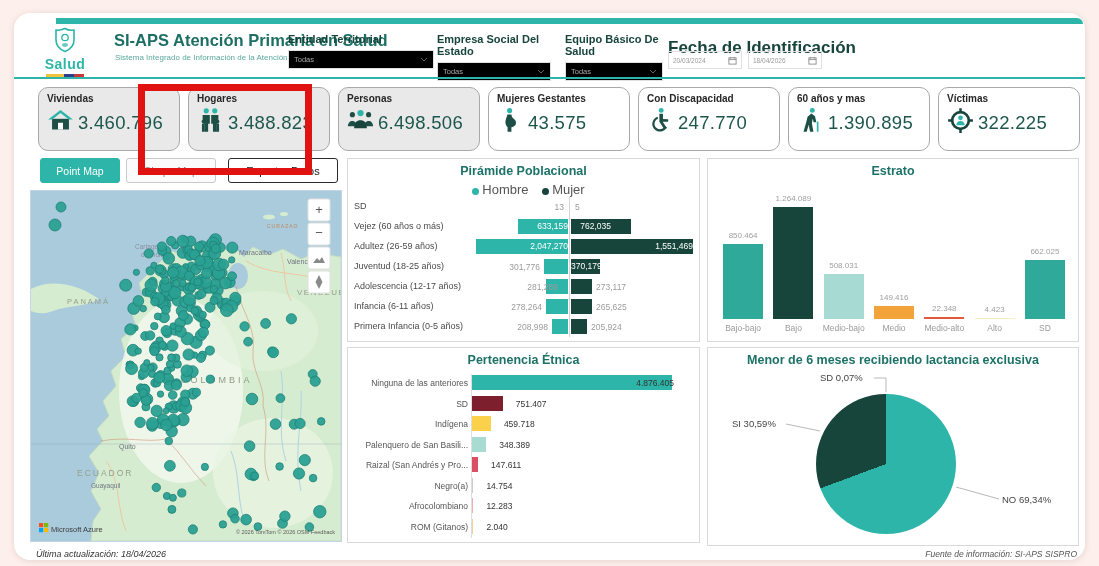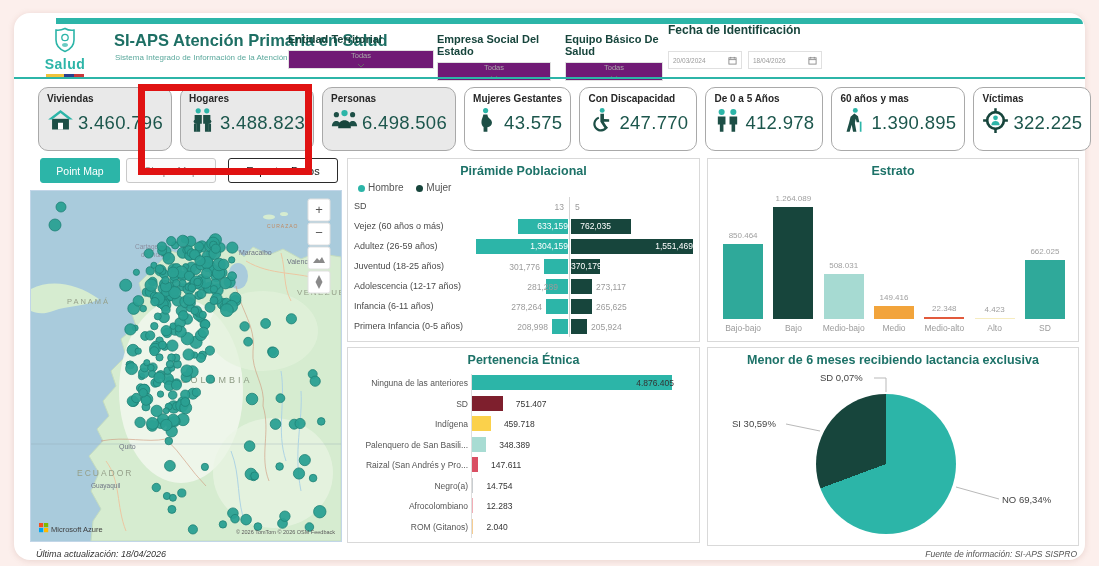--- a/index.html
+++ b/index.html
@@ -11,22 +11,22 @@
   
   .logo{left:20px;top:14px;width:62px;text-align:center;}
   .logo-text{color:#2CB5A8;font-weight:bold;font-size:14px;letter-spacing:.5px;margin-top:-1px;}
   .flagline{display:flex;width:38px;margin:2px auto 0;height:3px;}
   .flagline span:nth-child(1){background:#f0c33c;width:18px;}
   .flagline span:nth-child(2){background:#2d3f8e;width:10px;}
   .flagline span:nth-child(3){background:#c8393c;width:10px;}
   .title{left:100px;top:18px;font-size:16.5px;color:#1d6f64;font-weight:600;}
   .subtitle{left:101px;top:40px;font-size:8px;color:#5aa89c;}
   .flt-label{font-size:11px;font-weight:bold;color:#17453c;}
-  .flt-box{margin-top:5px;height:17px;border:1px solid #e0e0e0;background:#701a75;display:flex;align-items:center;justify-content:space-between;padding:0 15px;font-size:7.5px;color:#a9a9a9;cursor:pointer;flex-direction:column;}
-  .date-label{left:654px;top:10px;font-size:12px;font-weight:bold;color:#17453c;}
+  .flt-box{margin-top:5px;height:17px;border:1px solid #e0e0e0;background:#000000;display:flex;align-items:center;justify-content:space-between;padding:0 5px;font-size:7.5px;color:#a9a9a9;cursor:pointer;}
+  .date-label{left:654px;top:25px;font-size:17px;font-weight:bold;color:#17453c;}
   .date-row{left:654px;top:38px;display:flex;gap:6px;}
   .date-box{width:64px;height:16px;border:1px solid #e0e0e0;display:flex;align-items:center;justify-content:space-between;padding:0 4px;font-size:6.5px;color:#9a9a9a;cursor:pointer;}
   .sep{left:0;top:64px;width:1071px;height:2px;background:#2CB5A8;}
 
   
   .kpi-row{left:24px;top:74px;width:1042px;height:64px;display:flex;gap:8px;}
   .kpi{flex:1;border:1px solid #a9a9a9;border-radius:10px;background:#fff;padding:5px 8px 4px;box-sizing:border-box;cursor:pointer;}
   .kpi.gray{background:#e9e9e9;}
   .kpi .klabel{font-size:10px;font-weight:bold;color:#262626;}
   .kpi .kval{display:flex;align-items:center;gap:4px;margin-top:3px;}
@@ -44,21 +44,21 @@
   .map svg{display:block;}
 
   
   .panel{border:1px solid #d9d9d9;background:#fff;box-sizing:border-box;}
   .p-title{position:absolute;left:0;right:0;top:5px;text-align:center;font-size:12.5px;font-weight:600;color:#1d7268;}
   .pyr{left:333px;top:145px;width:353px;height:184px;}
   .est{left:693px;top:145px;width:372px;height:184px;}
   .etn{left:333px;top:334px;width:353px;height:196px;}
   .pie-panel{left:693px;top:334px;width:372px;height:199px;}
 
-  .pyr-legend{position:absolute;left:0;right:0;top:23px;text-align:left;font-size:10px;color:#555;}
+  .pyr-legend{position:absolute;left:0;right:0;top:23px;text-align:center;font-size:13px;color:#555;}
   .pyr-legend .dot{display:inline-block;width:7px;height:7px;border-radius:50%;margin:0 3px -1px 10px;}
   .pyr-rows{position:absolute;left:6px;top:38px;width:341px;height:140px;}
   .pyr-row{position:absolute;left:0;width:341px;height:20px;}
   .pyr-cat{position:absolute;left:0;top:4px;font-size:9px;color:#4a4a4a;white-space:nowrap;}
   .pyr-bar{position:absolute;top:2px;height:15px;}
   .pyr-in{position:absolute;top:2px;height:15px;line-height:15px;text-align:right;font-size:8.5px;color:#fff;}
   .pyr-out{position:absolute;top:5px;font-size:8.5px;color:#9b9b9b;white-space:nowrap;}
 
   .est-val{position:absolute;font-size:8px;color:#a0a0a0;text-align:center;width:70px;}
   .est-cat{position:absolute;font-size:8.5px;color:#9b9b9b;text-align:center;width:70px;top:164px;}
@@ -194,31 +194,20 @@
         </div>
         <div class="kpi">
           <div class="klabel">Con Discapacidad</div>
       <div class="kval">
             <span><svg viewBox="0 0 24 24">
                 <circle cx="12.6" cy="3" r="2.2" fill="#2CB5A8"></circle>
                 <path d="M11 6h3.2v4.6l4.6.2v2.4h-4.8l3.6 5.6h-2.8l-3.8-5.8z" fill="#1d4f46"></path>
                 <path d="M9.4 8.6a6.8 6.8 0 1 0 8.3 9.3l-1.8-1.1a4.8 4.8 0 1 1-6-6.4z" fill="#1d4f46"></path>
               </svg></span>
       <span class="knum">247.770</span>
-          </div>
-        </div>
-        <div class="kpi">
-          <div class="klabel">De 0 a 5 Años</div>
-      <div class="kval">
-            <span><svg viewBox="0 0 24 24">
-                <circle cx="6.8" cy="4.4" r="2.7" fill="#2CB5A8"></circle>
-                <circle cx="17.2" cy="4.4" r="2.7" fill="#2CB5A8"></circle>
-                <path d="M3.4 8.4h6.8v7.2H8.4V22H5.2v-6.4H3.4zM13.8 8.4h6.8v7.2h-1.8V22h-3.2v-6.4h-1.8z" fill="#1d4f46"></path>
-              </svg></span>
-      <span class="knum">412.978</span>
           </div>
         </div>
         <div class="kpi">
           <div class="klabel">60 años y mas</div>
       <div class="kval">
             <span><svg viewBox="0 0 24 24">
                 <circle cx="13.6" cy="3" r="2.2" fill="#2CB5A8"></circle>
                 <path d="M9.4 8.6 12.8 5.8l3.2 2.4 1.2 5.4h-2.4l-.8-3.2-.8 3.8 1.4 7.8h-3l-1.2-6.2-1.8 6.2H5.8l2.4-8.4z" fill="#1d4f46"></path>
                 <path d="M17.6 13h1.5v9h-1.5z" fill="#2CB5A8"></path>
               </svg></span>
@@ -614,21 +603,21 @@
           <div class="pyr-row" style="top: 20px;">
             <div class="pyr-cat">Vejez (60 años o más)</div>
             <div class="pyr-bar" style="left:164px;width:50px;background:#2CB5A8"></div>
             <div class="pyr-in" style="left:164px;width:50px">633,159</div>
             <div class="pyr-bar" style="left:217px;width:60px;background:#17453C"></div>
             <div class="pyr-in" style="left:217px;width:40px">762,035</div>
           </div>
           <div class="pyr-row" style="top: 40px;">
             <div class="pyr-cat">Adultez (26-59 años)</div>
             <div class="pyr-bar" style="left:122px;width:92px;background:#2CB5A8"></div>
-            <div class="pyr-in" style="left:122px;width:92px">1,304,159</div>
+            <div class="pyr-in" style="left:122px;width:92px">2,047,270</div>
             <div class="pyr-bar" style="left:217px;width:122px;background:#17453C"></div>
             <div class="pyr-in" style="left:217px;width:122px">1,551,469</div>
           </div>
           <div class="pyr-row" style="top: 60px;">
             <div class="pyr-cat">Juventud (18-25 años)</div>
             <div class="pyr-bar" style="left:190px;width:24px;background:#2CB5A8"></div>
             <div class="pyr-out" style="left:0;width:186px;text-align:right">301,776</div>
             <div class="pyr-bar" style="left:217px;width:29px;background:#17453C"></div>
             <div class="pyr-in" style="left:217px;width:29px">370,179</div>
           </div>

